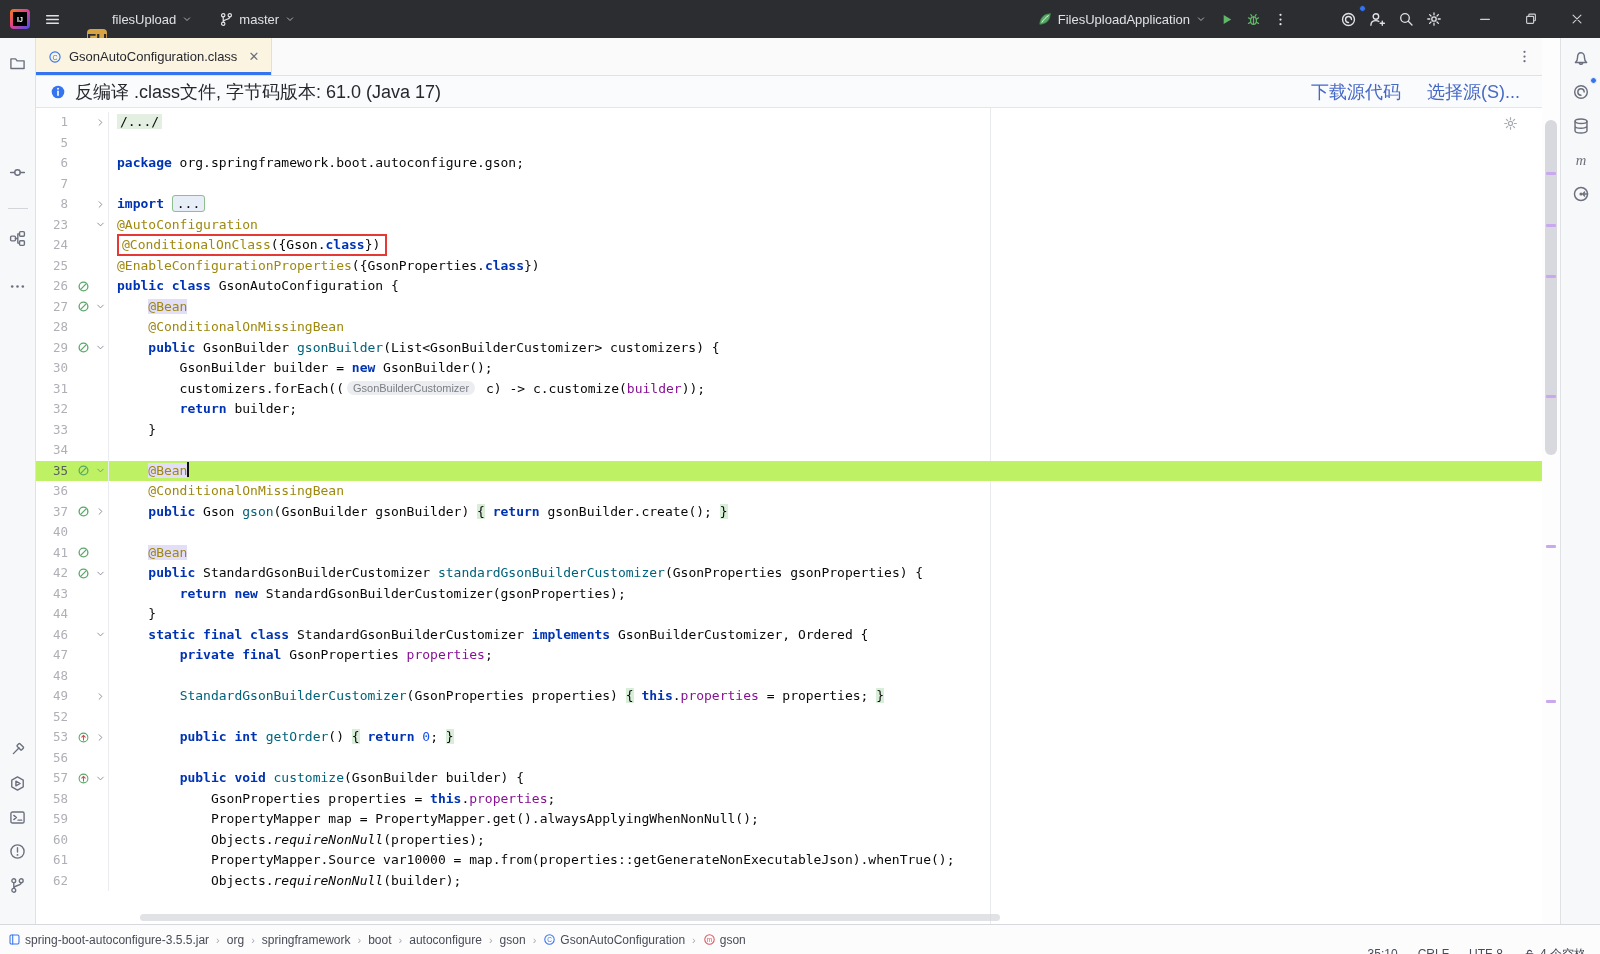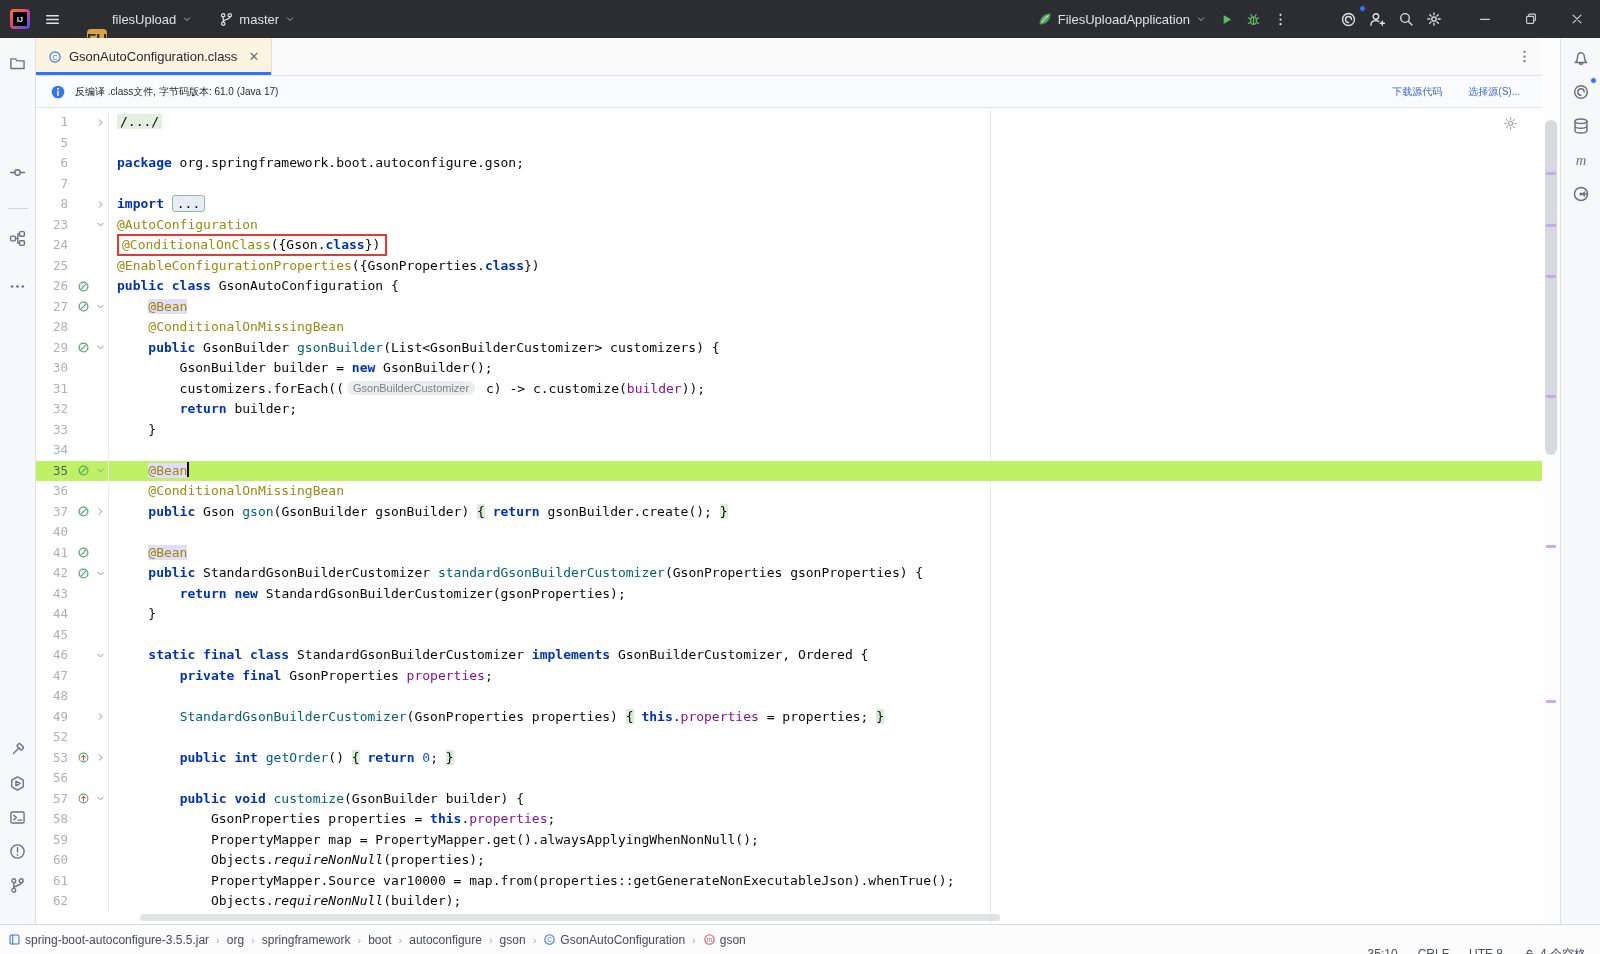--- a/index.html
+++ b/index.html
@@ -45,21 +45,21 @@
     border-right:1px solid #E8E0C8; position:relative; white-space:nowrap; }
   .tab.active { background:#FAF4E0; }
   .tab.active::after { content:""; position:absolute; left:0; right:0; bottom:0; height:3px; background:#3574F0; }
   .tab .close { color:#6C707E; font-size:13px; margin-left:4px; line-height:1; }
   .tabbar-spacer { flex:1; }
   .tabbar-more { display:flex; align-items:center; padding:0 10px; color:#6C707E; }
 
   
   .banner { position:absolute; top:38px; left:0; right:0; height:32px; background:#FAFBFD;
     border-bottom:1px solid #E3E5E8; display:flex; align-items:center; gap:9px; padding:0 14px 0 14px;
-    font-size:10px; color:#27282E; }
+    font-size:18px; color:#27282E; }
   .banner .actions { margin-left:auto; display:flex; gap:26px; padding-right:8px; }
   .banner .link { color:#4769C6; }
 
   
   .editor { position:absolute; top:70px; left:0; right:0; bottom:0; background:#fff; overflow:hidden;
     font-family:"DejaVu Sans Mono", monospace; font-size:13px; }
   .lines { position:absolute; top:4px; left:0; right:0; }
   .row { display:flex; height:20.5px; line-height:20.5px; align-items:stretch; }
   .row.current { background:#bef264;align-items:center; }
   .ln { width:38px; text-align:right; padding-right:6px; color:#AEB0B6; font-size:12.5px; flex:none; }
@@ -584,26 +584,20 @@
               <span class="gchev"></span>
               <span class="code"><span>        </span><span class="c-kw">return new</span><span> StandardGsonBuilderCustomizer(gsonProperties);</span></span>
             </div>
             <div class="row">
               <span class="ln">44</span>
               <span class="gico"></span>
               <span class="gchev"></span>
               <span class="code"><span>    }</span></span>
             </div>
             <div class="row">
-              <span class="ln">45</span>
-              <span class="gico"></span>
-              <span class="gchev"></span>
-              <span class="code"></span>
-            </div>
-            <div class="row">
               <span class="ln">46</span>
               <span class="gico"></span>
               <span class="gchev">
                 <svg width="11" height="11" viewBox="0 0 16 16" fill="none" stroke="currentColor" stroke-width="1.3" stroke-linecap="round" stroke-linejoin="round">
                   <path d="M4 6l4 4 4-4"></path>
                 </svg>
               </span>
               <span class="code"><span>    </span><span class="c-kw">static final class</span><span> StandardGsonBuilderCustomizer </span><span class="c-kw">implements</span><span> GsonBuilderCustomizer, Ordered {</span></span>
             </div>
             <div class="row">

